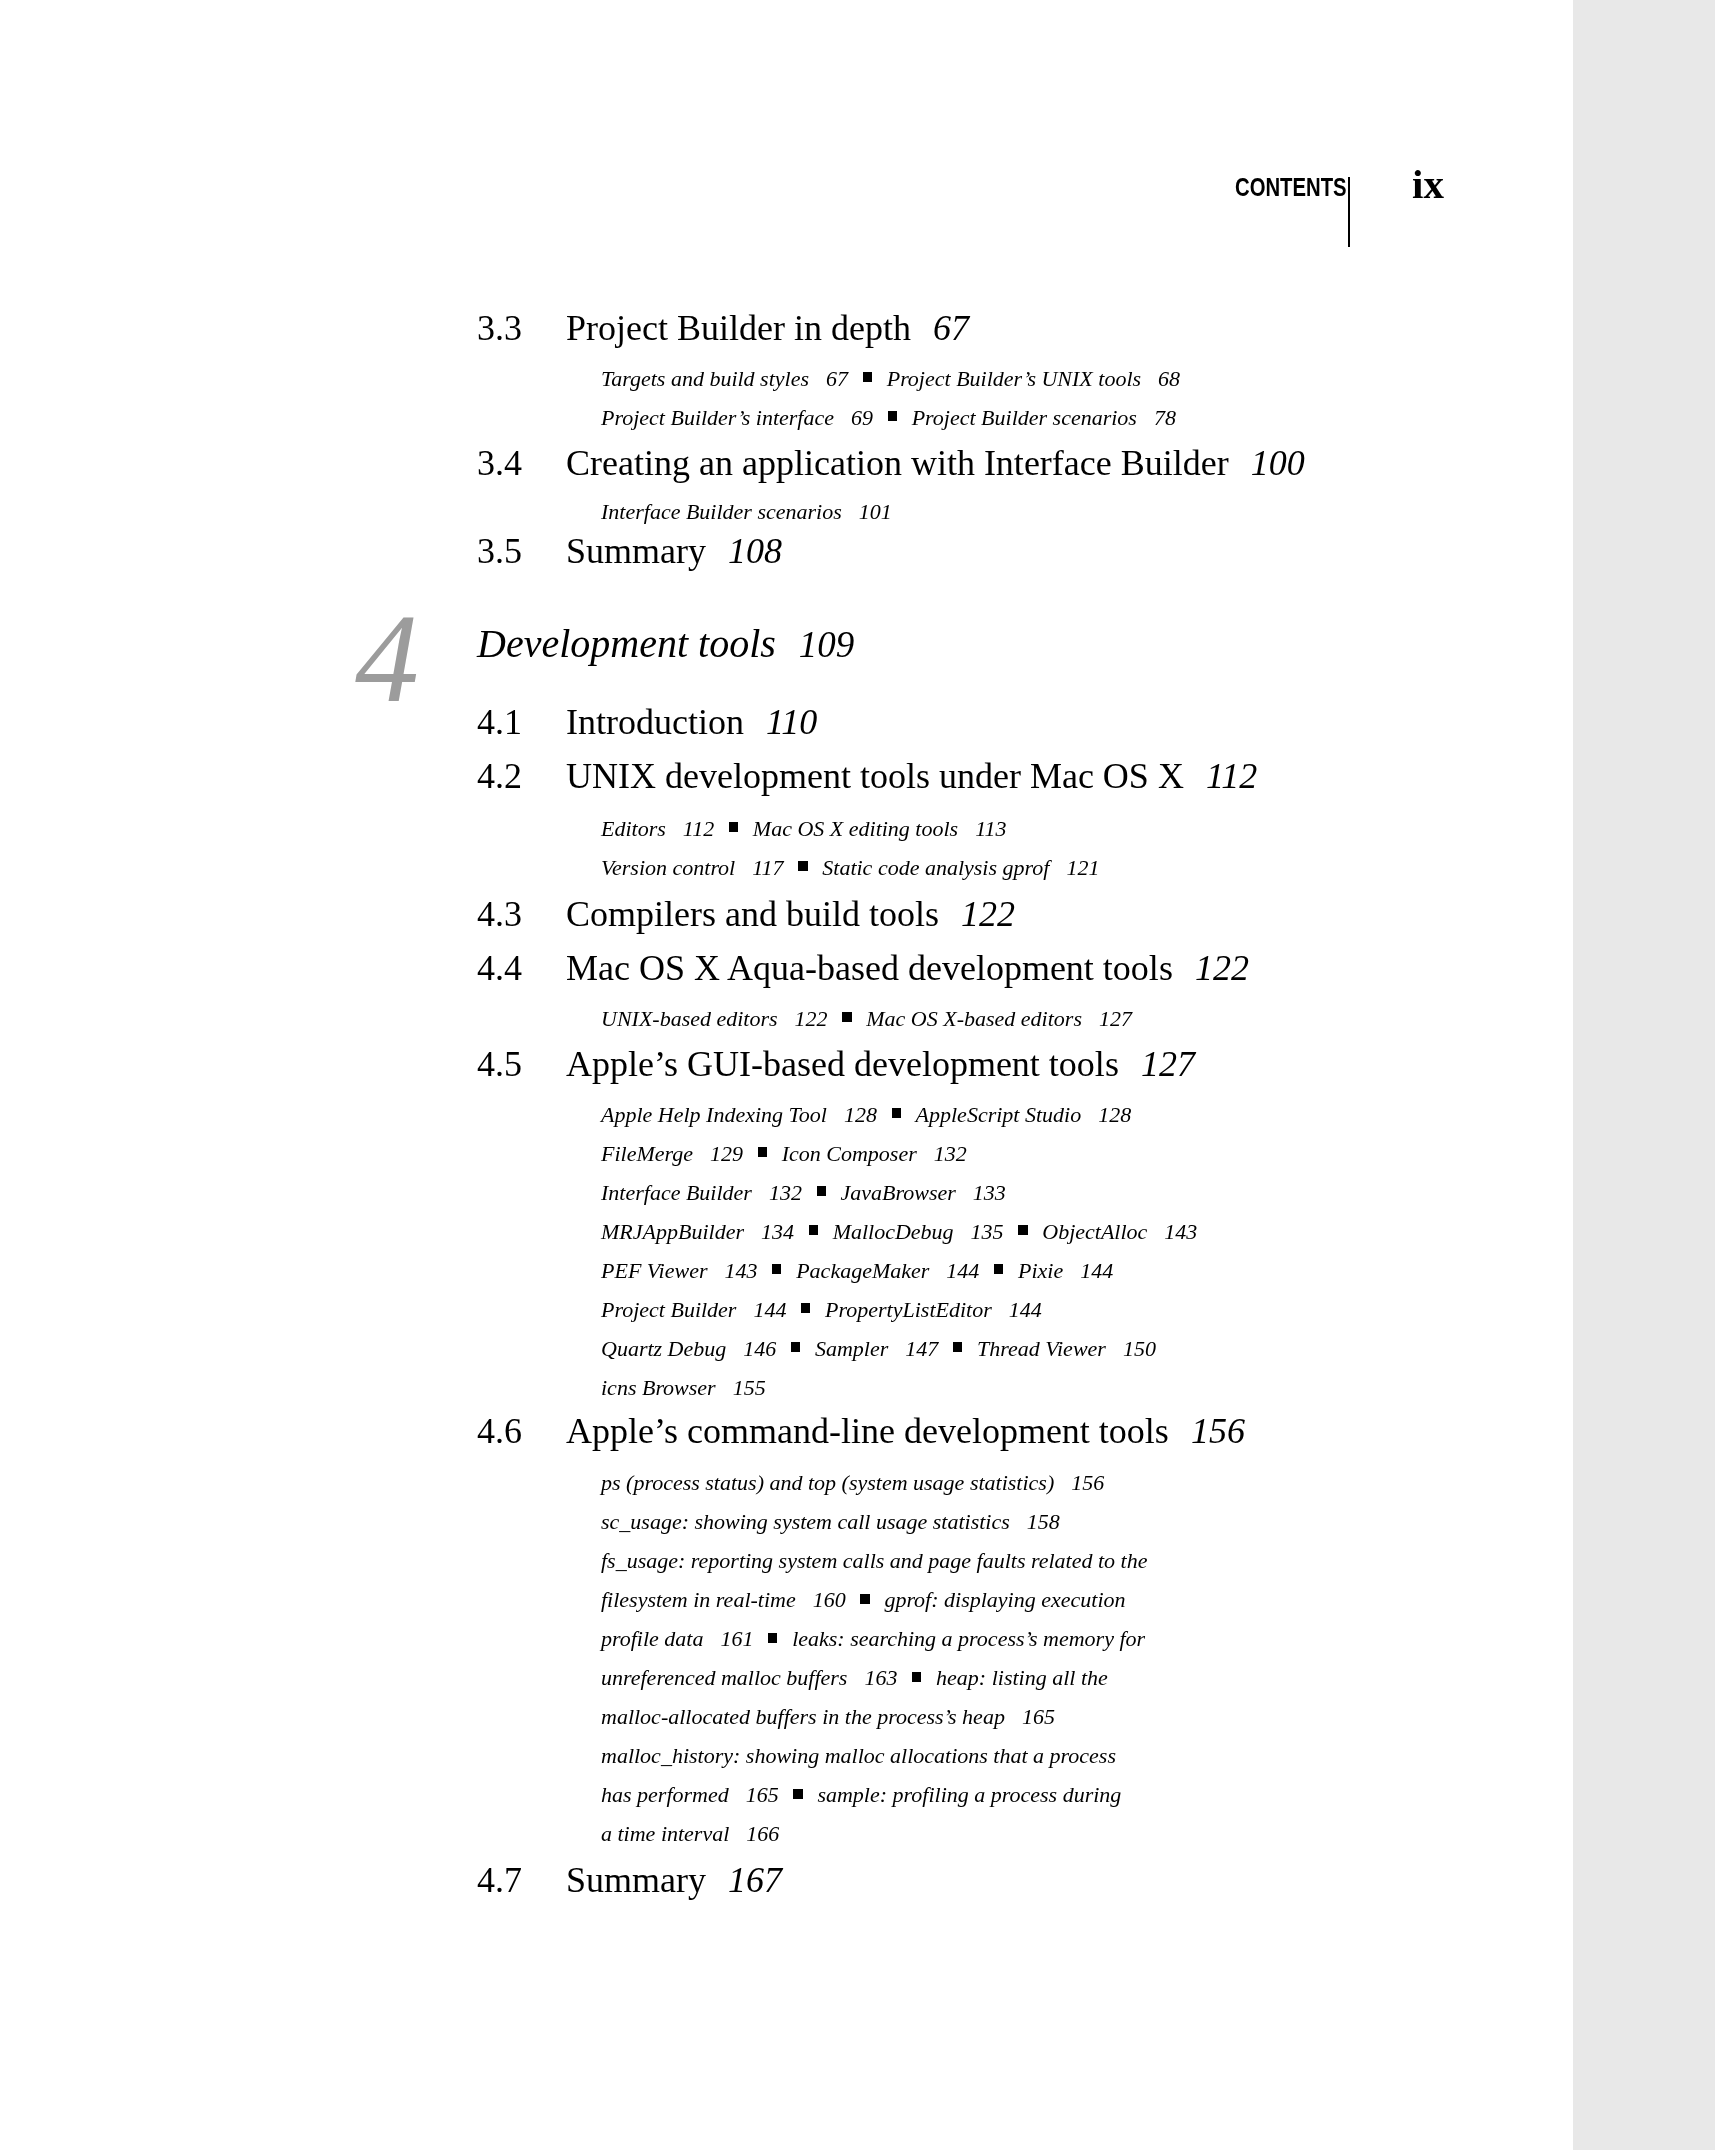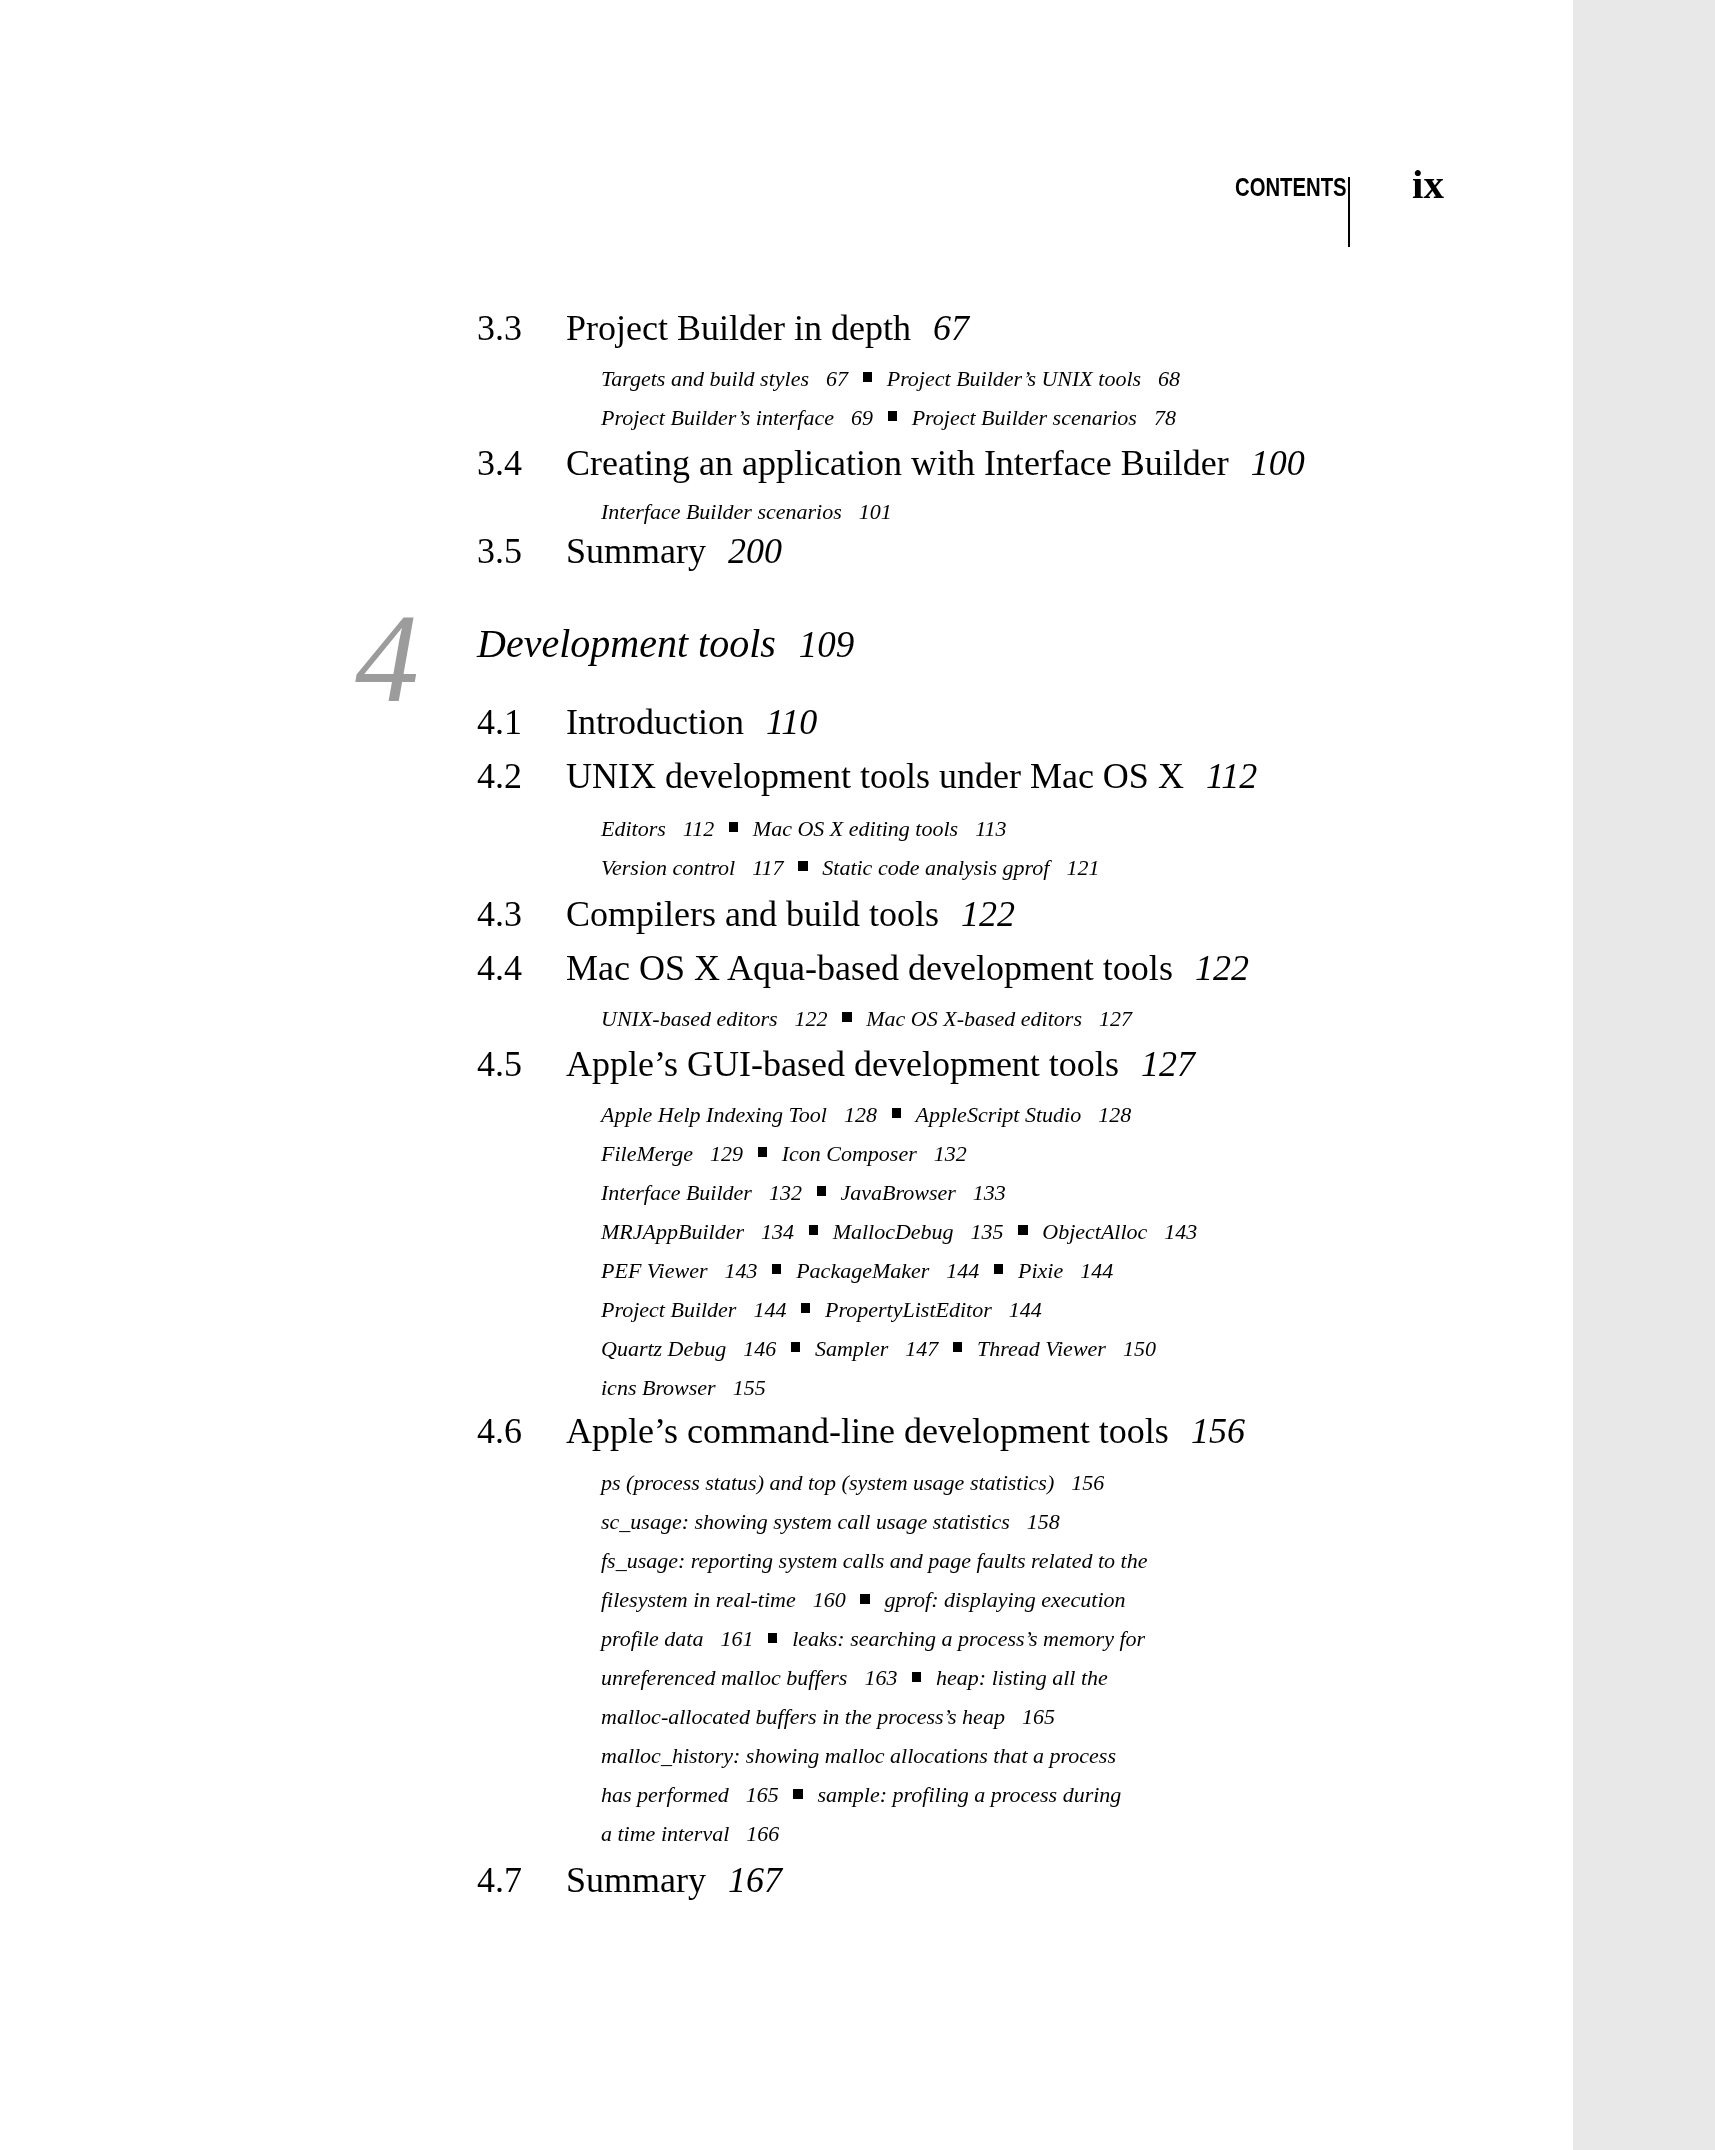--- a/index.html
+++ b/index.html
@@ -81,21 +81,21 @@
 
     <div class="row sec" style="margin-top:7.8px">
       <span class="num">3.4</span><span>Creating an application with Interface Builder</span><span class="pg">100</span>
     </div>
 
     <div class="row sub" style="margin-top:11px">
       <span>Interface Builder scenarios</span><span class="pg">101</span>
     </div>
 
     <div class="row sec" style="margin-top:2.3px">
-      <span class="num">3.5</span><span>Summary</span><span class="pg">200</span>
+      <span class="num">3.5</span><span>Summary</span><span class="pg">108</span>
     </div>
 
     <div class="row chapter" style="margin-top:50px">
       <span class="ch-numeral">4</span><span class="ch-title">Development tools</span><span class="pg">109</span>
     </div>
 
     <div class="row sec" style="margin-top:25.6px">
       <span class="num">4.1</span><span>Introduction</span><span class="pg">110</span>
     </div>
 

